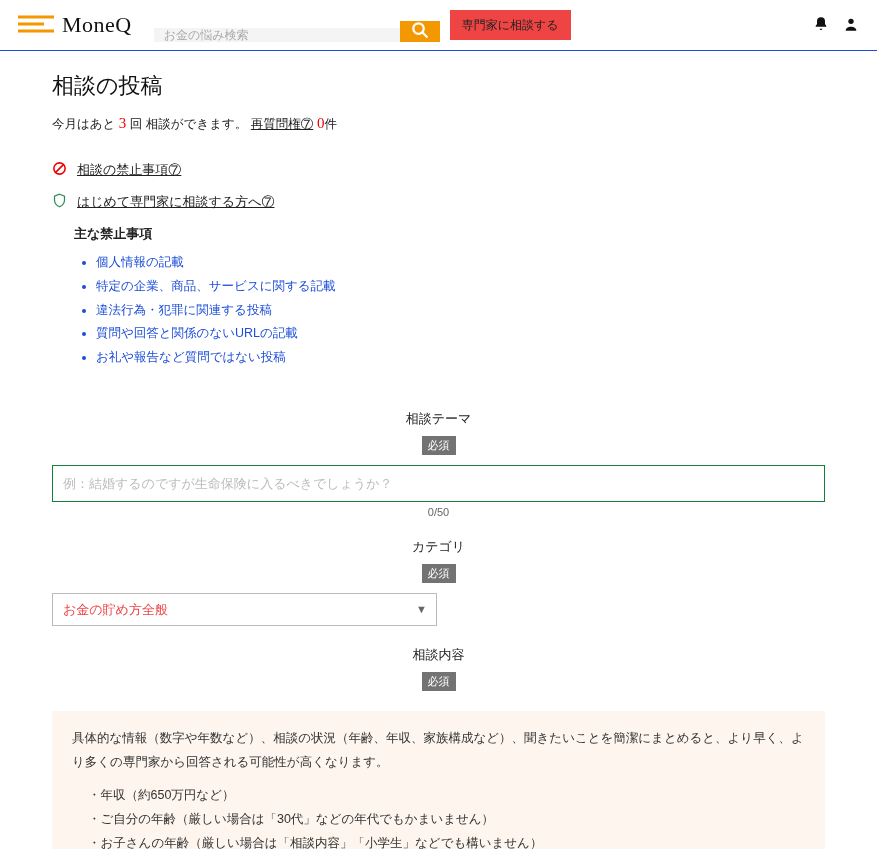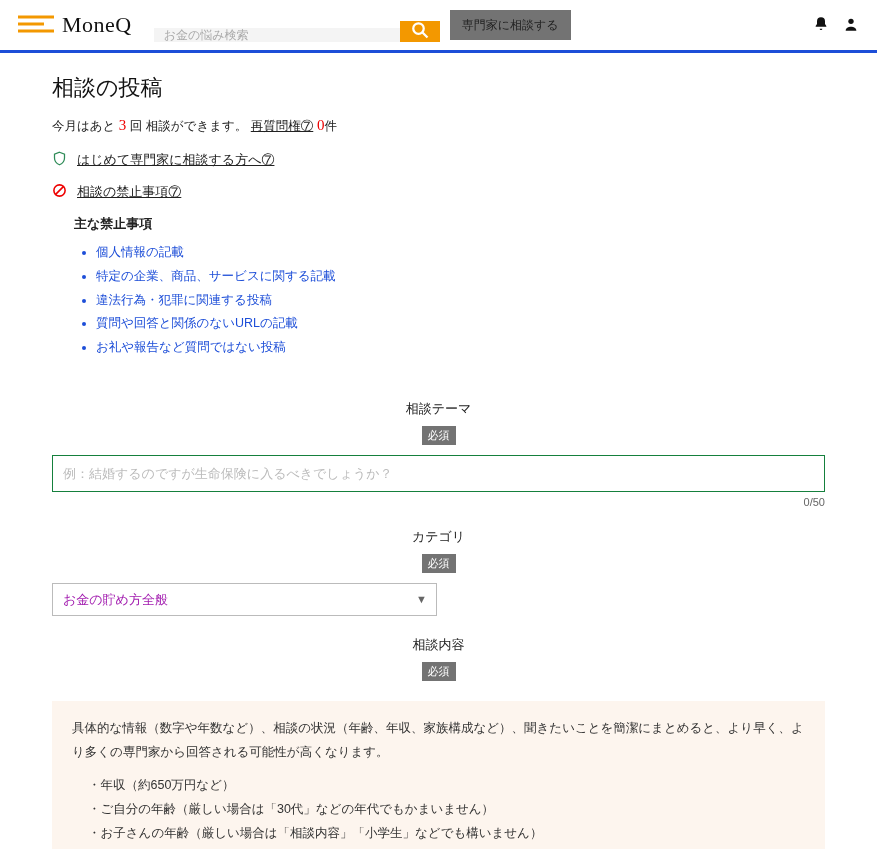--- a/index.html
+++ b/index.html
@@ -1,46 +1,46 @@
 <!DOCTYPE html>
 <html><head>
 <meta charset="utf-8">
 <style>
 * { box-sizing: border-box; margin: 0; padding: 0; }
 body { font-family: "Hiragino Kaku Gothic ProN", "メイリオ", Meiryo, sans-serif; font-size: 13px; color: #222; background: #fff; width: 877px; }
-.header { display: flex; align-items: center; padding: 8px 18px; border-bottom: 3px solid #1d4ed8; }
+.header { display: flex; align-items: center; padding: 8px 18px; border-bottom: 1px solid #1d4ed8; }
 .logo { display: flex; align-items: center; gap: 8px; margin-right: 22px; }
 .logo-icon { width: 36px; height: 20px; }
 .brand { font-family: Georgia, "Times New Roman", serif; font-size: 22px; letter-spacing: 0.5px; color: #111; }
 .search-wrap { display: flex; align-items: flex-end; height: 34px; }
 .search-input { width: 246px; padding: 0 10px; border: none; background: #f4f4f4; font-size: 12px; outline: none; color:#555;}
 .search-input::placeholder{color:#aaa;}
 .search-btn { width: 40px; background: #f39800; border: none; display: flex; align-items: center; justify-content: center; cursor: pointer; }
 .search-btn svg { stroke: #fff; }
-.consult-btn { margin-left: 10px; height: 30px; padding: 0 12px; background: #737373; border: none; font-size: 12px; cursor: pointer; color:#222;}
+.consult-btn { margin-left: 10px; height: 30px; padding: 0 12px; background: #ef4444; border: none; font-size: 12px; cursor: pointer; color:#222;}
 .header-right { margin-left: auto; display: flex; align-items: center; gap: 14px; }
 .icon-btn { cursor: pointer; }
 .main { padding: 20px 52px 40px 52px; }
 h1.page-title { font-size: 22px; font-weight: 500; margin-bottom: 14px; color:#111; font-family:"Hiragino Mincho ProN","MS PMincho",serif;}
-.month-line { font-size: 12.5px; margin-bottom: 16px; }
+.month-line { font-size: 12.5px; margin-bottom: 28px; }
 .rednum { color: #e00; font-family: Georgia, serif; font-size: 15px; }
 .ul { text-decoration: underline; }
 .info-row { display: flex; align-items: center; gap: 10px; margin-bottom: 14px; font-size: 13px; }
 .info-row a { color: #222; }
 .shield { color: #2e8b57; }
 .ban { color: #e00; }
 .prohibit-sub { margin-left: 22px; font-size: 13px; font-weight: 600; margin-bottom: 8px; margin-top:4px;}
 .prohibit-list { margin-left: 44px; list-style: disc; font-size: 12.5px; line-height: 1.9; color: #1d4ed8; margin-bottom: 40px;}
 .field-label { display: flex; align-items: center; gap: 8px; font-size: 13px; margin-bottom: 10px; margin-top: 20px; flex-direction: column;}
 .req { background: #737373; color: #fff; font-size: 11px; padding: 2px 6px; }
 .theme-input { width: 100%; border: 1px solid #15803d; padding: 10px 10px; font-size: 13px; }
 .theme-input::placeholder{color:#bbb;}
-.counter { text-align: right; font-size: 11px; color: #666; margin-top: 4px; }
+.counter { text-align: center; font-size: 11px; color: #666; margin-top: 4px; }
 .cat-select-wrap { position: relative; width: 385px; }
-.cat-select { width: 100%; border: 1px solid #bbb; padding: 8px 10px; font-size: 13px; appearance: none; background: #fff; color:#a21caf;}
+.cat-select { width: 100%; border: 1px solid #bbb; padding: 8px 10px; font-size: 13px; appearance: none; background: #fff; color:#ef4444;}
 .cat-caret { position: absolute; right: 10px; top: 50%; transform: translateY(-50%); pointer-events: none; font-size: 11px; color: #666; }
 .hint-box { background: #fdf5ee; padding: 16px 20px; font-size: 12.5px; line-height: 1.9; margin-top: 20px; color:#333;}
 .hint-box .hint-list { margin-left: 16px; margin-top: 10px; }
 .content-textarea { width: 100%; height: 170px; border: 1px solid #bbb; margin-top: 14px; padding: 10px; font-size: 13px; resize: vertical; }
 </style>
 </head>
 <body>
 
 <div class="header">
   <div class="logo">
@@ -82,36 +82,36 @@
 
 <div class="main">
   <h1 class="page-title">相談の投稿</h1>
 
   <div class="month-line">
     <span>今月はあと </span><span class="rednum">3</span><span> 回 相談ができます。</span>
     <span class="ul">再質問権⑦</span><span class="rednum"> 0</span><span>件</span>
   </div>
 
   <div class="info-row">
-    <span class="shield">
-      <svg width="15" height="15" viewBox="0 0 24 24" fill="none" stroke="#2e8b57" stroke-width="2">
-          <path d="M12 2l8 3v6c0 5-3.5 9-8 11-4.5-2-8-6-8-11V5l8-3z"></path>
-        </svg>
-    </span>
-    <a href="#" class="ul">はじめて専門家に相談する方へ⑦</a>
-  </div>
-
-  <div class="info-row">
     <span class="ban">
       <svg width="15" height="15" viewBox="0 0 24 24" fill="none" stroke="#e00" stroke-width="2.5">
           <circle cx="12" cy="12" r="9"></circle>
           <line x1="5" y1="19" x2="19" y2="5"></line>
         </svg>
     </span>
     <a href="#" class="ul">相談の禁止事項⑦</a>
+  </div>
+
+  <div class="info-row">
+    <span class="shield">
+      <svg width="15" height="15" viewBox="0 0 24 24" fill="none" stroke="#2e8b57" stroke-width="2">
+          <path d="M12 2l8 3v6c0 5-3.5 9-8 11-4.5-2-8-6-8-11V5l8-3z"></path>
+        </svg>
+    </span>
+    <a href="#" class="ul">はじめて専門家に相談する方へ⑦</a>
   </div>
 
   <div class="prohibit-sub">主な禁止事項</div>
   <ul class="prohibit-list">
     <li>個人情報の記載</li>
     <li>特定の企業、商品、サービスに関する記載</li>
     <li>違法行為・犯罪に関連する投稿</li>
     <li>質問や回答と関係のないURLの記載</li>
     <li>お礼や報告など質問ではない投稿</li>
   </ul>

